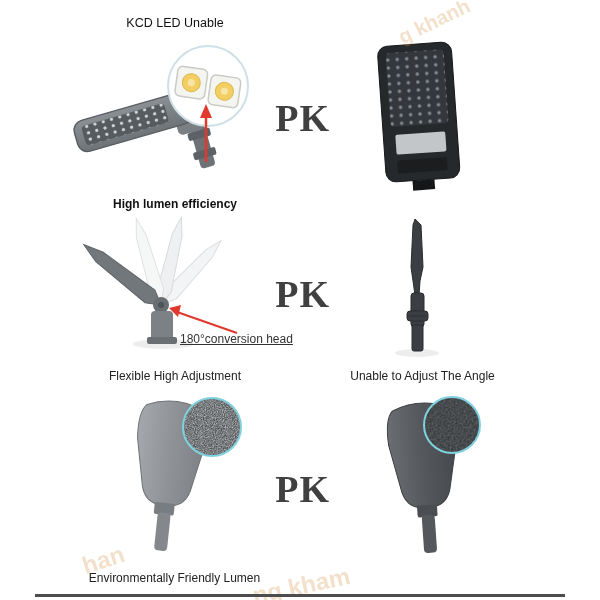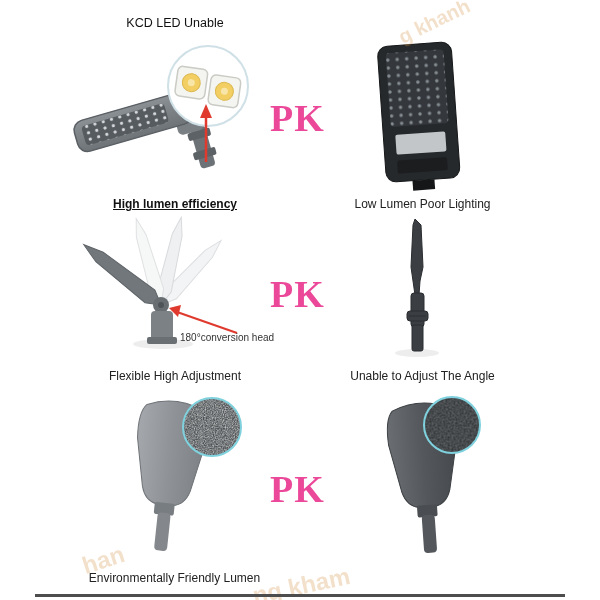--- a/index.html
+++ b/index.html
@@ -1,24 +1,24 @@
 <!DOCTYPE html>
 <html><head>
 <meta charset="utf-8">
 <style>
   html,body{margin:0;padding:0;background:#fff;}
   .page{position:relative;width:600px;height:600px;background:#ffffff;overflow:hidden;
         font-family:"Liberation Sans",sans-serif;color:#1c1c1c;}
   .abs{position:absolute;}
   .col-header{font-size:12.5px;text-align:center;color:#111;}
   .caption{font-size:12px;text-align:center;color:#222;}
-  .caption.bold{font-weight:700;color:#111;text-decoration:underline;}
-  .pk{font-family:"Liberation Serif",serif;font-weight:700;font-size:38px;color:#ec4899;
-      width:60px;text-align:left;letter-spacing:1px;}
-  .annotation{font-size:10px;color:#333;}
+  .caption.bold{font-weight:700;color:#111;}
+  .pk{font-family:"Liberation Serif",serif;font-weight:700;font-size:38px;color:#404040;
+      width:60px;text-align:right;letter-spacing:1px;}
+  .annotation{font-size:12px;color:#333;text-decoration:underline;}
   .watermark{color:#d79b54;opacity:0.30;font-size:24px;font-weight:700;pointer-events:none;
              font-family:"Liberation Sans",sans-serif;white-space:nowrap;}
   .wm0{left:396px;top:10px;transform:rotate(-26deg);font-size:20px;}
   .wm1{left:82px;top:546px;transform:rotate(-18deg);}
   .wm2{left:252px;top:572px;transform:rotate(-12deg);}
   .bottom-rule{left:35px;top:594px;width:530px;height:2.5px;background:#4d4d4d;}
   svg{display:block;}
 </style>
 </head>
 <body>
@@ -77,21 +77,20 @@
         <rect x="64" y="95" width="50" height="20" rx="2" fill="#c2c6c9"></rect>
         <rect x="64" y="121" width="50" height="13" rx="2" fill="#1b1d1f"></rect>
         <rect x="78" y="142" width="22" height="10" fill="#141617"></rect>
       </g>
     </svg>
   </div>
 
   <div class="abs pk" style="left:270px;top:96px;">PK</div>
 
   <div class="abs caption bold" style="left:75px;top:197px;width:200px;">High lumen efficiency</div>
-  <div class="abs caption" style="left:330px;top:197px;width:185px;">Low Lumen Poor Lighting</div>
 
   <div class="abs" style="left:75px;top:213px;width:200px;height:150px;">
     <svg viewBox="0 0 200 150" width="200" height="150">
       <ellipse cx="88" cy="131" rx="30" ry="5" fill="#ededed"></ellipse>
       <g transform="translate(86,92)">
         <g transform="rotate(43)">
             <path d="M0,0 L-7,-15 L-5,-70 L0,-88 L5,-70 L7,-15 Z" fill="#f3f4f5" stroke="#dcdee0"></path>
           </g>
         <g transform="rotate(13)">
             <path d="M0,0 L-7,-15 L-5,-72 L0,-90 L5,-72 L7,-15 Z" fill="#eef0f1" stroke="#d8dadc"></path>

